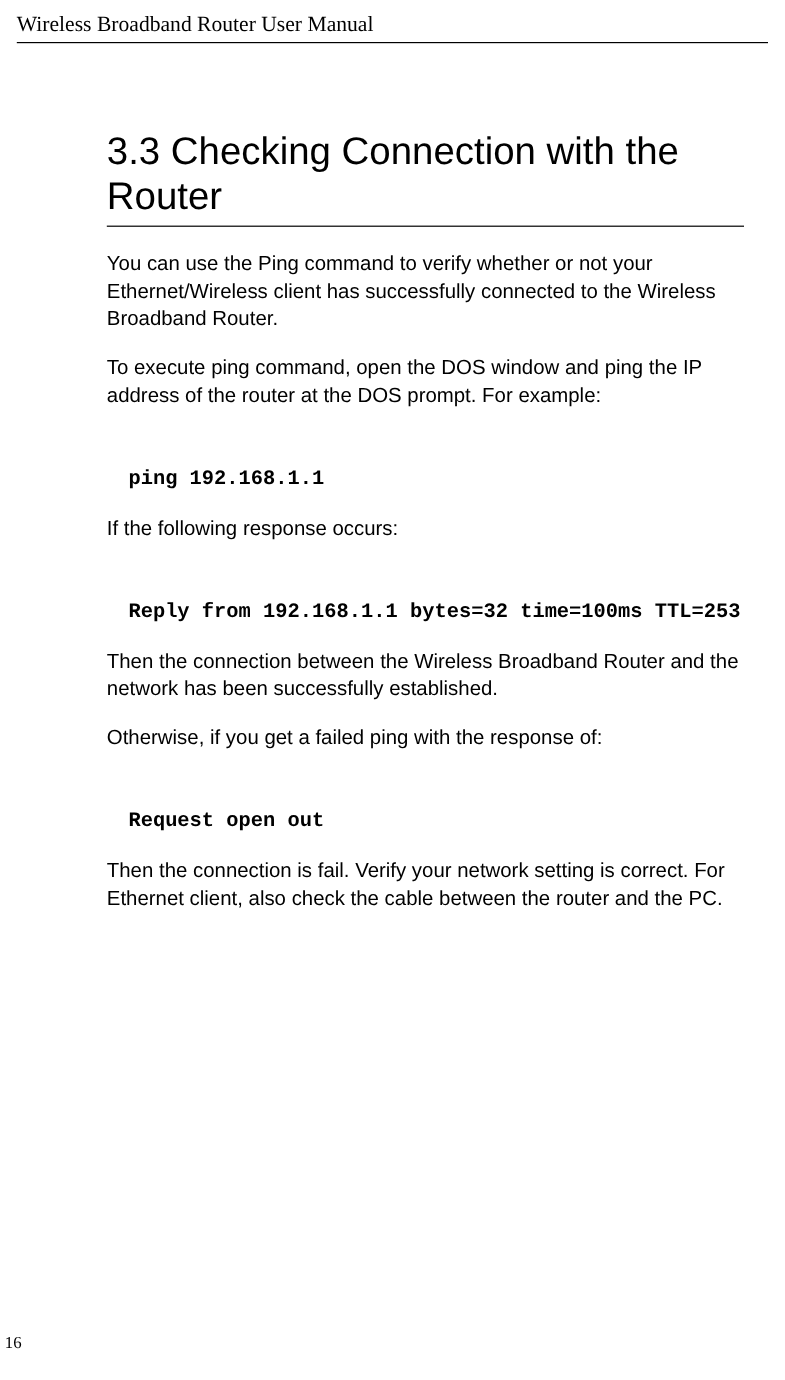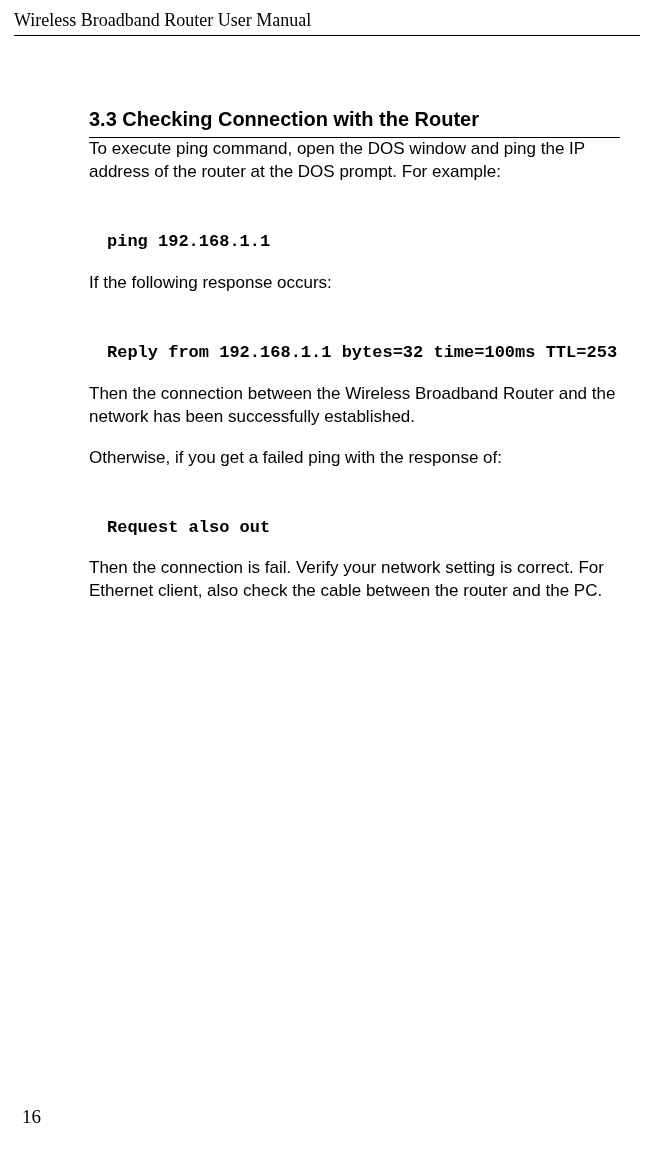--- a/index.html
+++ b/index.html
@@ -26,73 +26,75 @@
       padding-top: 10px;
       padding-bottom: 4px;
       border-bottom: 1.5px solid #000;
       margin-bottom: 72px;
     }
     .content {
       padding-left: 75px;
       padding-right: 20px;
     }
     .section-heading {
-      font-size: 20px;
-      font-weight: bold;
+      font-size: 32px;
+      font-weight: normal;
       padding-bottom: 6px;
       border-bottom: 1.5px solid #000;
+      margin-bottom: 20px;
     }
     .body-text {
       font-size: 17px;
       line-height: 1.35;
       margin-bottom: 18px;
     }
     .code-text {
       font-family: "Courier New", Courier, monospace;
       font-weight: bold;
       font-size: 17px;
       line-height: 1.35;
       margin-bottom: 18px;
       padding-left: 18px;
       white-space: nowrap;
       margin-top: 47px;
     }
     .page-number {
       position: absolute;
       bottom: 22px;
-      left: 22px;
+      left: 4px;
       font-family: "Times New Roman", Times, serif;
-      font-size: 19px;
+      font-size: 14px;
     }
   </style>
 </head>
 <body>
 
 <div class="page">
 
   <div class="running-header">Wireless Broadband Router User Manual</div>
 
   <div class="content">
 
     <h2 class="section-heading">3.3 Checking Connection with the Router</h2>
 
+    <p class="body-text">You can use the Ping command to verify whether or not your Ethernet/Wireless client has successfully connected to the Wireless Broadband Router.</p>
 
     <p class="body-text">To execute ping command, open the DOS window and ping the IP address of the router at the DOS prompt. For example:</p>
 
     <p class="code-text">ping 192.168.1.1</p>
 
     <p class="body-text">If the following response occurs:</p>
 
     <p class="code-text">Reply from 192.168.1.1 bytes=32 time=100ms TTL=253</p>
 
     <p class="body-text">Then the connection between the Wireless Broadband Router and the network has been successfully established.</p>
 
     <p class="body-text">Otherwise, if you get a failed ping with the response of:</p>
 
-    <p class="code-text">Request also out</p>
+    <p class="code-text">Request open out</p>
 
     <p class="body-text">Then the connection is fail. Verify your network setting is correct. For Ethernet client, also check the cable between the router and the PC.</p>
 
   </div>
 
   <div class="page-number">16</div>
 
 </div>
 
 </body></html>

